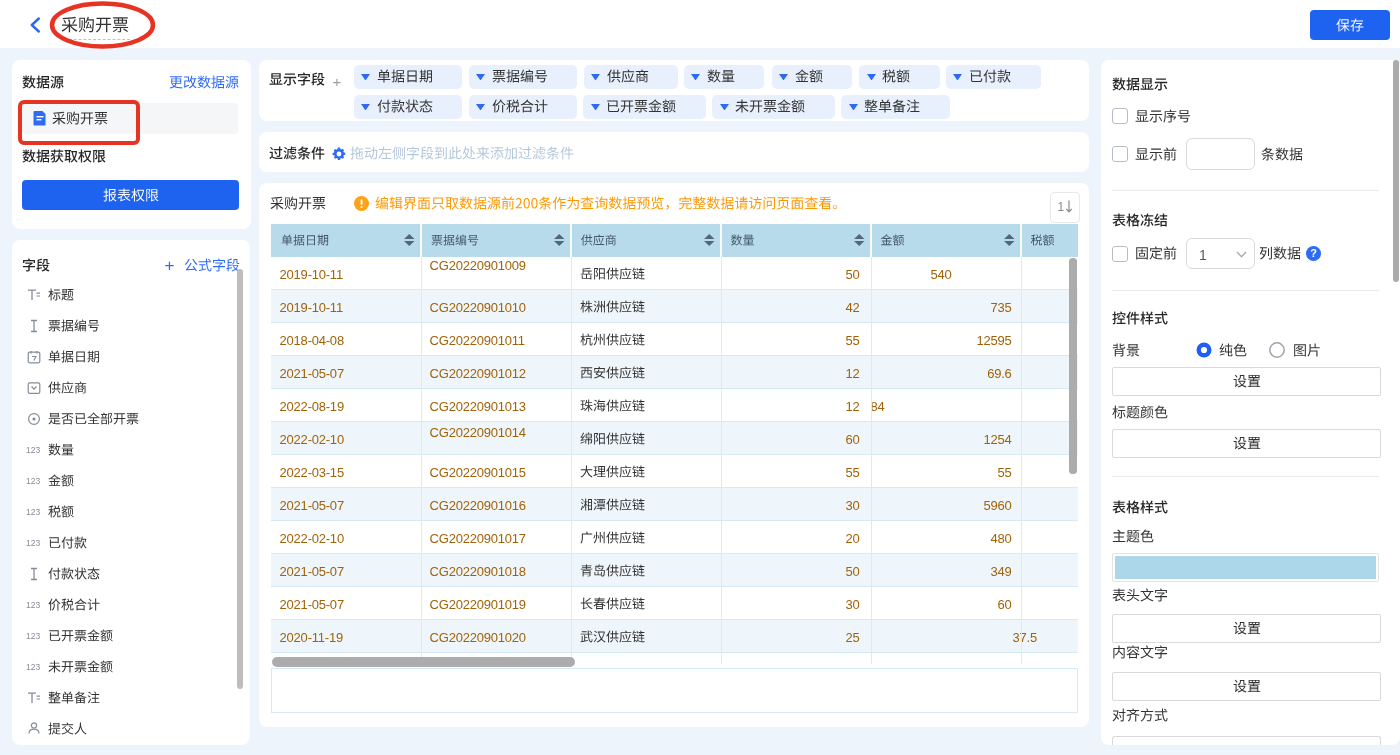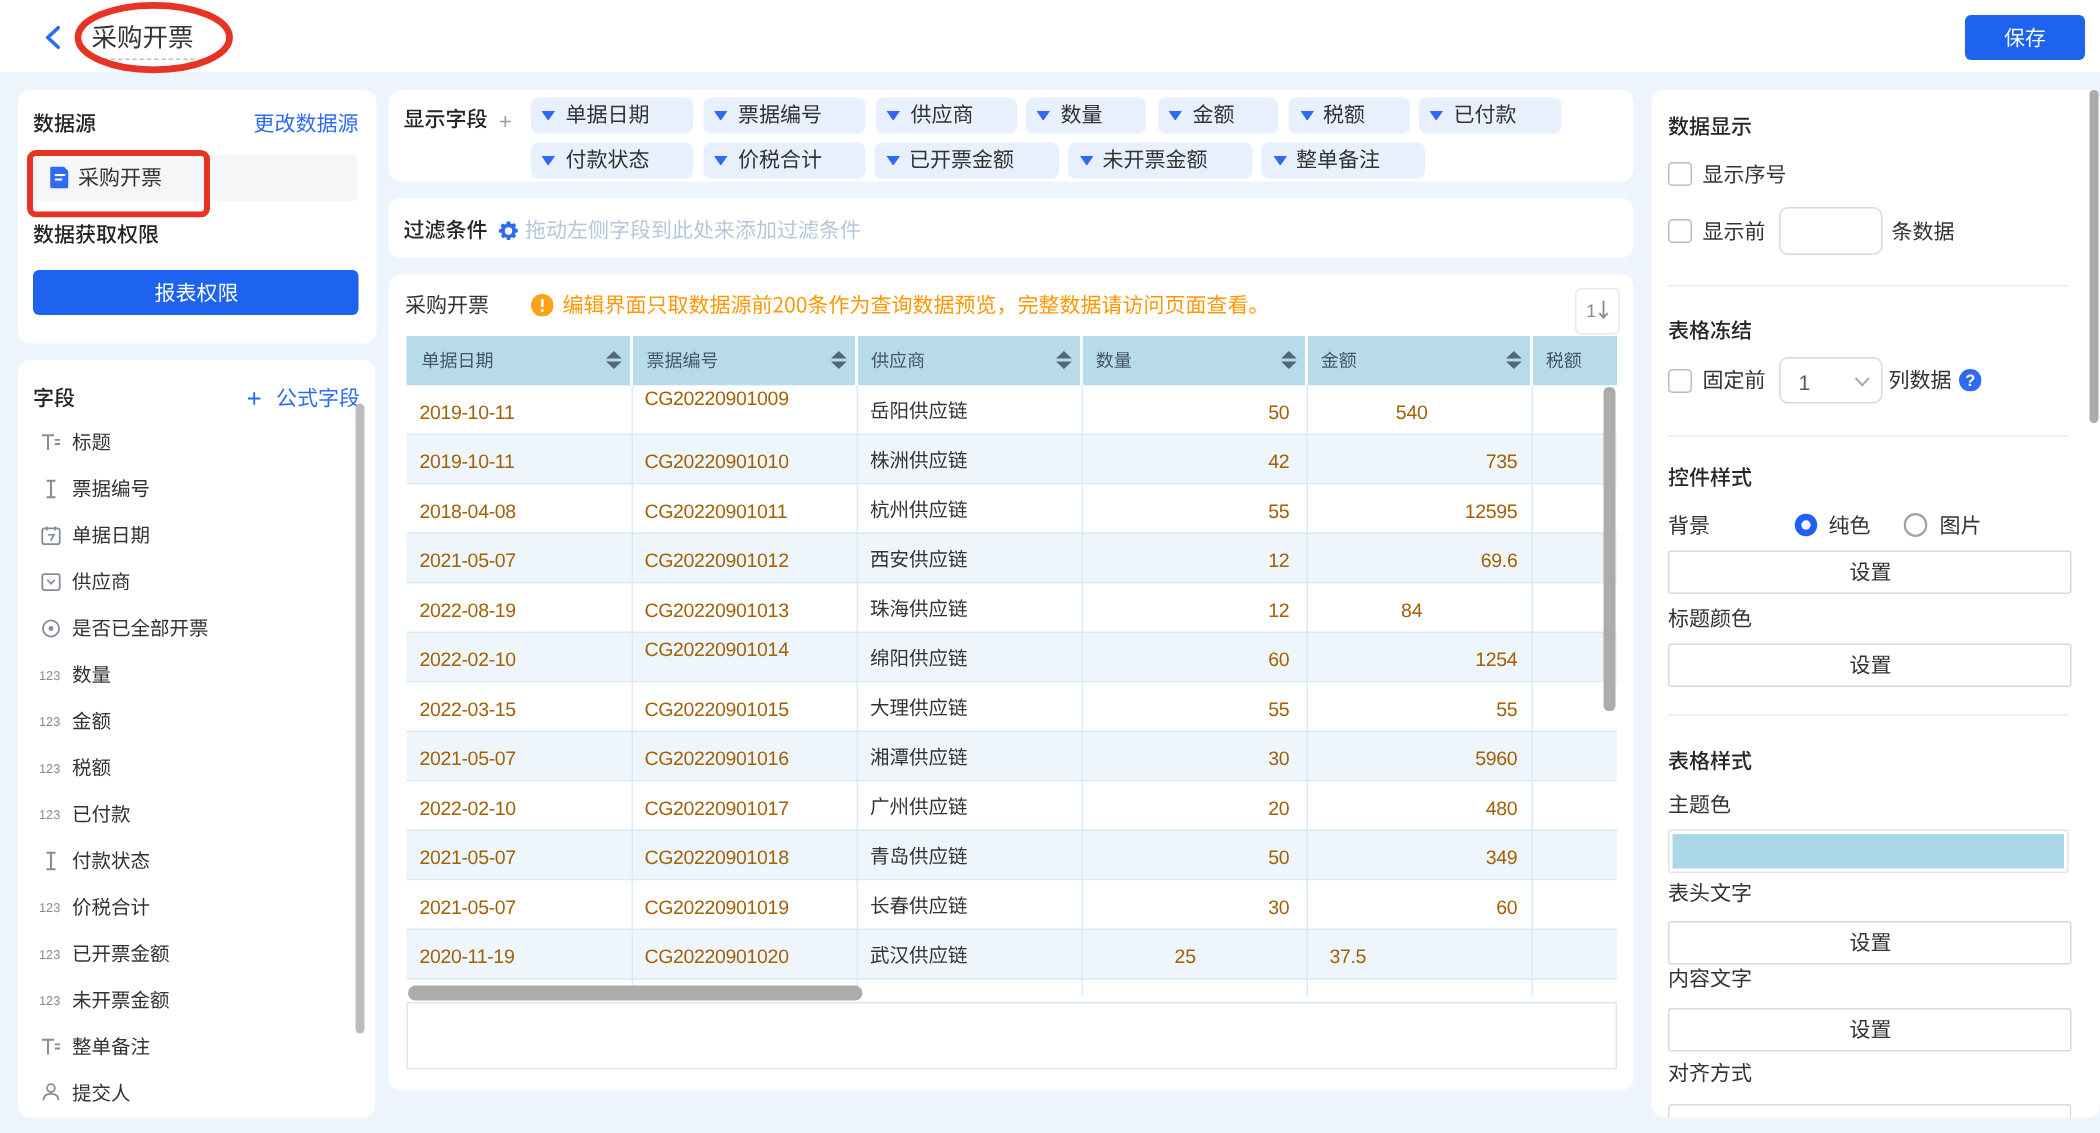--- a/index.html
+++ b/index.html
@@ -683,21 +683,21 @@
 <div class="lat td" style="left:279.6px;top:398.5px">2022-08-19</div>
 <div class="lat td" style="left:429.6px;top:398.5px">CG20220901013</div>
 <svg class="t" style="left:579.6px;top:398.68px;" width="65.0" height="13" viewBox="0 -880 5000 1000" fill="#333333">
     <use href="#g112" x="0"></use>
     <use href="#g113" x="1000"></use>
     <use href="#g35" x="2000"></use>
     <use href="#g36" x="3000"></use>
     <use href="#g105" x="4000"></use>
   </svg>
 <div class="lat td" style="left:720.6px;top:398.5px;width:139px;text-align:right">12</div>
-<div class="lat td" style="left:870.6px;top:398.5px;width:141px;text-align:center">84</div>
+<div class="lat td" style="left:870.6px;top:398.5px;width:141px;text-align:left">84</div>
 <div class="a" style="left:270.6px;top:422px;width:807.4px;height:33px;background:#eef6fb;border-bottom:1px solid #d5eaf4"></div>
 <div class="lat td" style="left:279.6px;top:431.5px">2022-02-10</div>
 <div class="lat td" style="left:429.6px;top:425px">CG20220901014</div>
 <svg class="t" style="left:579.6px;top:431.68px;" width="65.0" height="13" viewBox="0 -880 5000 1000" fill="#333333">
     <use href="#g114" x="0"></use>
     <use href="#g104" x="1000"></use>
     <use href="#g35" x="2000"></use>
     <use href="#g36" x="3000"></use>
     <use href="#g105" x="4000"></use>
   </svg>
@@ -766,22 +766,22 @@
 <div class="a" style="left:270.6px;top:620px;width:807.4px;height:33px;background:#eef6fb;border-bottom:1px solid #d5eaf4"></div>
 <div class="lat td" style="left:279.6px;top:629.5px">2020-11-19</div>
 <div class="lat td" style="left:429.6px;top:629.5px">CG20220901020</div>
 <svg class="t" style="left:579.6px;top:629.67px;" width="65.0" height="13" viewBox="0 -880 5000 1000" fill="#333333">
     <use href="#g124" x="0"></use>
     <use href="#g125" x="1000"></use>
     <use href="#g35" x="2000"></use>
     <use href="#g36" x="3000"></use>
     <use href="#g105" x="4000"></use>
   </svg>
-<div class="lat td" style="left:720.6px;top:629.5px;width:139px;text-align:center">25</div>
-<div class="lat td" style="left:828px;top:629.5px;width:141px;text-align:center">37.5</div>
+<div class="lat td" style="left:720.6px;top:629.5px;width:139px;text-align:right">25</div>
+<div class="lat td" style="left:896px;top:629.5px;width:141px;text-align:right">37.5</div>
 <div class="a" style="left:420.6px;top:257px;width:1px;height:407px;background:#d8ecf6"></div>
 <div class="a" style="left:570.6px;top:257px;width:1px;height:407px;background:#d8ecf6"></div>
 <div class="a" style="left:720.6px;top:257px;width:1px;height:407px;background:#d8ecf6"></div>
 <div class="a" style="left:870.6px;top:257px;width:1px;height:407px;background:#d8ecf6"></div>
 <div class="a" style="left:1020.6px;top:257px;width:1px;height:407px;background:#d8ecf6"></div>
 <div class="a" style="left:270.6px;top:667.5px;width:807.4px;height:1px;background:#d5eaf4"></div>
 <div class="a" style="left:270.6px;top:667.5px;width:807.4px;height:45px;border:1px solid #dce8f1;border-top:none"></div>
 <div class="a" style="left:272px;top:657px;width:302.5px;height:9.5px;background:#acacac;border-radius:5px"></div>
 <div class="a" style="left:1069px;top:258px;width:7.5px;height:216px;background:#acacac;border-radius:3.5px"></div>
 <div class="card" style="left:1101.4px;top:60px;width:298.6px;height:685px"></div>

